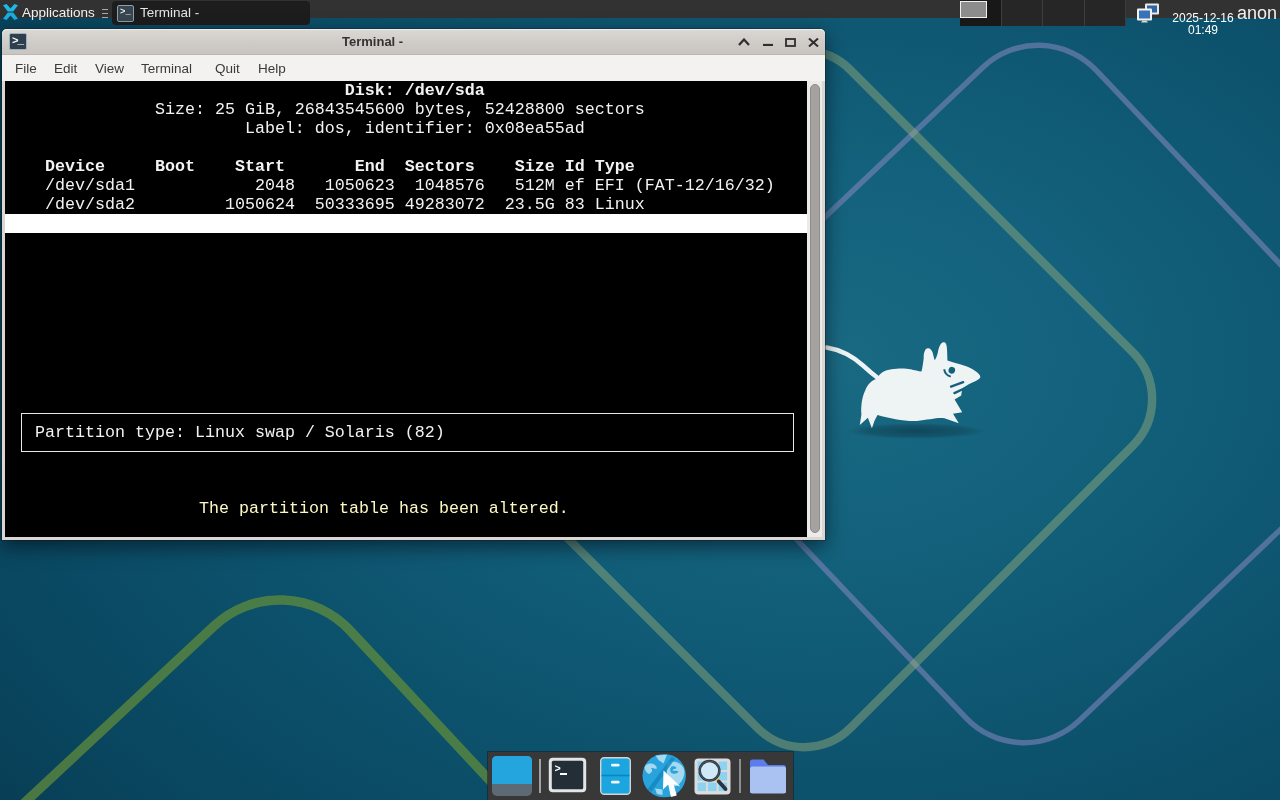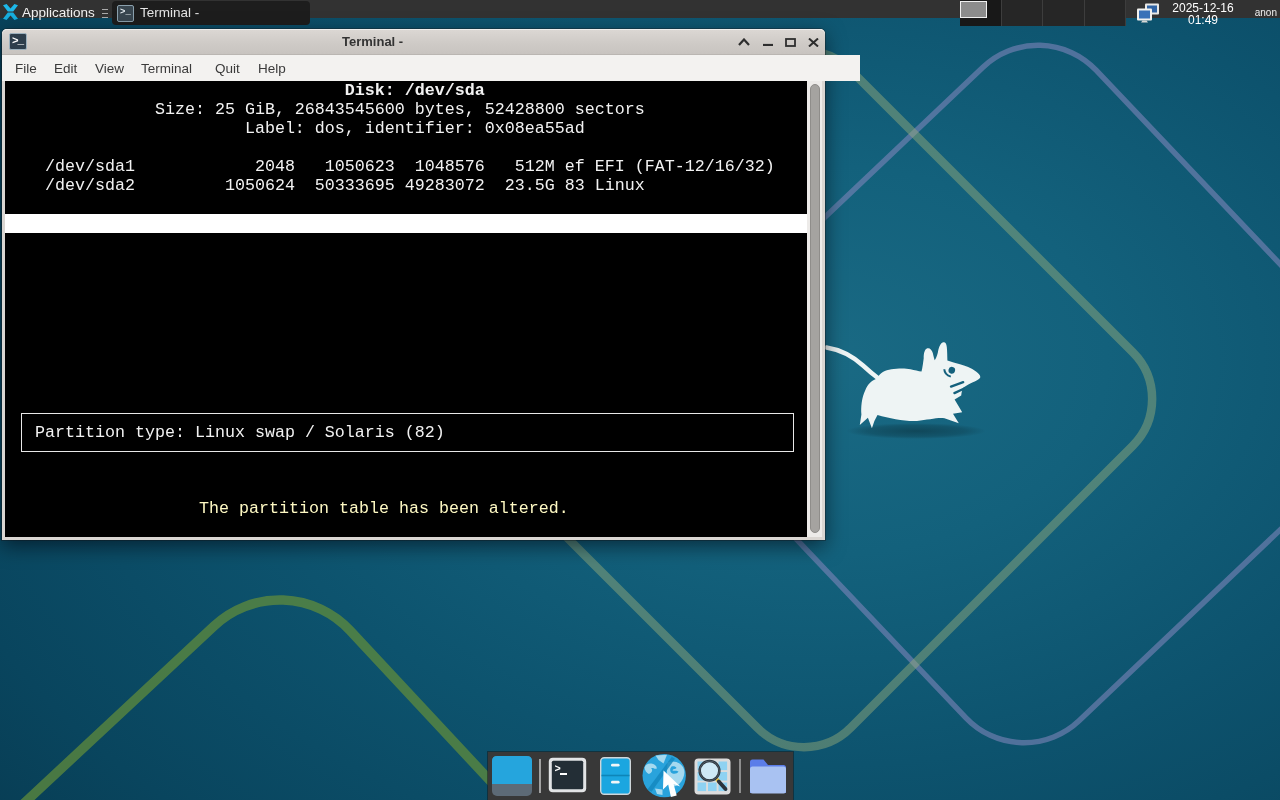--- a/index.html
+++ b/index.html
@@ -13,32 +13,32 @@
 #handle{position:absolute;left:102px;top:8px;width:6px;height:11px;}
 #taskbtn{position:absolute;left:112px;top:1px;width:198px;height:24px;background:#1d1d1d;border-radius:4px;}
 #taskico{position:absolute;left:5px;top:4px;width:15px;height:15px;background:#39464f;border:1px solid #8ba0ad;border-radius:2px;}
 #taskico div{color:#e8eef2;font-family:"Liberation Mono",monospace;font-size:9px;font-weight:bold;line-height:13px;padding-left:2px;}
 #tasktxt{position:absolute;left:28px;top:0;height:24px;line-height:24px;color:#e4e4e4;font-size:13.5px;}
 #wsbox{position:absolute;left:960px;top:0;width:166px;height:26px;display:flex;}
 .ws{width:41.5px;height:26px;background:#262626;border-right:1px solid #3d3d3d;box-sizing:border-box;}
 .ws.act{background:#181818;position:relative;}
 .ws.act .mini{position:absolute;left:0px;top:1px;width:25px;height:15px;background:#8c8c8c;border:1.5px solid #efefef;}
 #netico{position:absolute;left:1136px;top:3px;width:25px;height:20px;}
-#clock{position:absolute;left:1168px;top:1px;width:70px;height:24px;color:#fff;font-size:12px;line-height:11.5px;text-align:center;padding-top:2px;box-sizing:border-box;}
-#anon{position:absolute;right:3px;top:0;height:26px;line-height:26px;color:#f0f0f0;font-size:10px;}
+#clock{position:absolute;left:1168px;top:1px;width:70px;height:24px;color:#fff;font-size:12px;line-height:11.5px;text-align:center;padding-top:12px;box-sizing:border-box;}
+#anon{position:absolute;right:3px;top:0;height:26px;line-height:26px;color:#f0f0f0;font-size:18px;}
 
 #win{position:absolute;left:2px;top:29px;width:823px;height:511px;border-radius:5px 5px 0 0;
  box-shadow:0 6px 20px rgba(0,0,10,0.55), 0 0 0 1px rgba(30,30,30,0.35);background:#dad6d2;}
 #titlebar{position:absolute;left:0;top:0;width:823px;height:26px;border-radius:5px 5px 0 0;
  background:linear-gradient(#dcd8d4 0%, #cfcbc7 55%, #c8c4c0 100%);box-shadow:inset 0 1px 0 #efedeb;border-bottom:1px solid #bab6b2;box-sizing:border-box;}
 #wicon{position:absolute;left:7px;top:4px;width:18px;height:17px;background:#2d3e4c;border:1px solid #9bb0bd;border-radius:2px;box-sizing:border-box;}
 #wicon div{color:#fff;font-family:"Liberation Mono",monospace;font-size:11px;font-weight:bold;line-height:14px;padding-left:2px;letter-spacing:-1px;}
 #wtitle{position:absolute;left:340px;top:0;width:76px;height:26px;line-height:26px;color:#333;font-size:13px;font-weight:bold;}
 .wbtn{position:absolute;}
-#menubar{position:absolute;left:0;top:26px;width:823px;height:26px;background:#f3f2f0;padding-left:35px;}
+#menubar{position:absolute;left:0;top:26px;width:823px;height:26px;background:#f3f2f0;}
 .mitem{position:absolute;top:0;height:26px;line-height:27px;color:#3a3a3a;font-size:13.5px;}
 #blackarea{position:absolute;left:3px;top:52px;width:802px;height:456px;background:#000;overflow:hidden;}
 #sbar{position:absolute;left:805px;top:52px;width:15px;height:456px;background:#edebe9;}
 #sthumb{position:absolute;left:2.5px;top:3px;width:10px;height:449px;background:#a5a3a0;border:1px solid #8f8d8a;border-radius:5px;box-sizing:border-box;}
 #winbottom{position:absolute;left:0;top:508px;width:823px;height:3px;background:#dad6d2;}
 
 .tpre{position:absolute;margin:0;font-family:"Liberation Mono",monospace;font-size:16.6667px;line-height:19px;color:#f2f2f2;white-space:pre;}
 #tp1{left:10px;top:0px;}
 #hlrow{position:absolute;left:0px;top:133px;width:802px;height:19px;background:#fff;}
 #tp1 .hl{color:#000;position:relative;}
@@ -172,20 +172,21 @@
     <span class="mitem" style="left:139px">Terminal</span>
     <span class="mitem" style="left:213px">Quit</span>
     <span class="mitem" style="left:256px">Help</span>
   </div>
   <div id="blackarea">
     <div id="hlrow"></div>
     <pre class="tpre" id="tp1"><b>                                 Disk: /dev/sda</b>
               Size: 25 GiB, 26843545600 bytes, 52428800 sectors
                        Label: dos, identifier: 0x08ea55ad
 
+<b>   Device     Boot    Start       End  Sectors    Size Id Type</b>
    /dev/sda1            2048   1050623  1048576   512M ef EFI (FAT-12/16/32)
    /dev/sda2         1050624  50333695 49283072  23.5G 83 Linux
 </pre>
     <div id="pbox"></div>
     <div class="tpre" id="ptext">Partition type: Linux swap / Solaris (82)</div>
     <div class="tpre" id="taltered">The partition table has been altered.</div>
   </div>
   <div id="sbar">
       <div id="sthumb"></div>
     </div>

